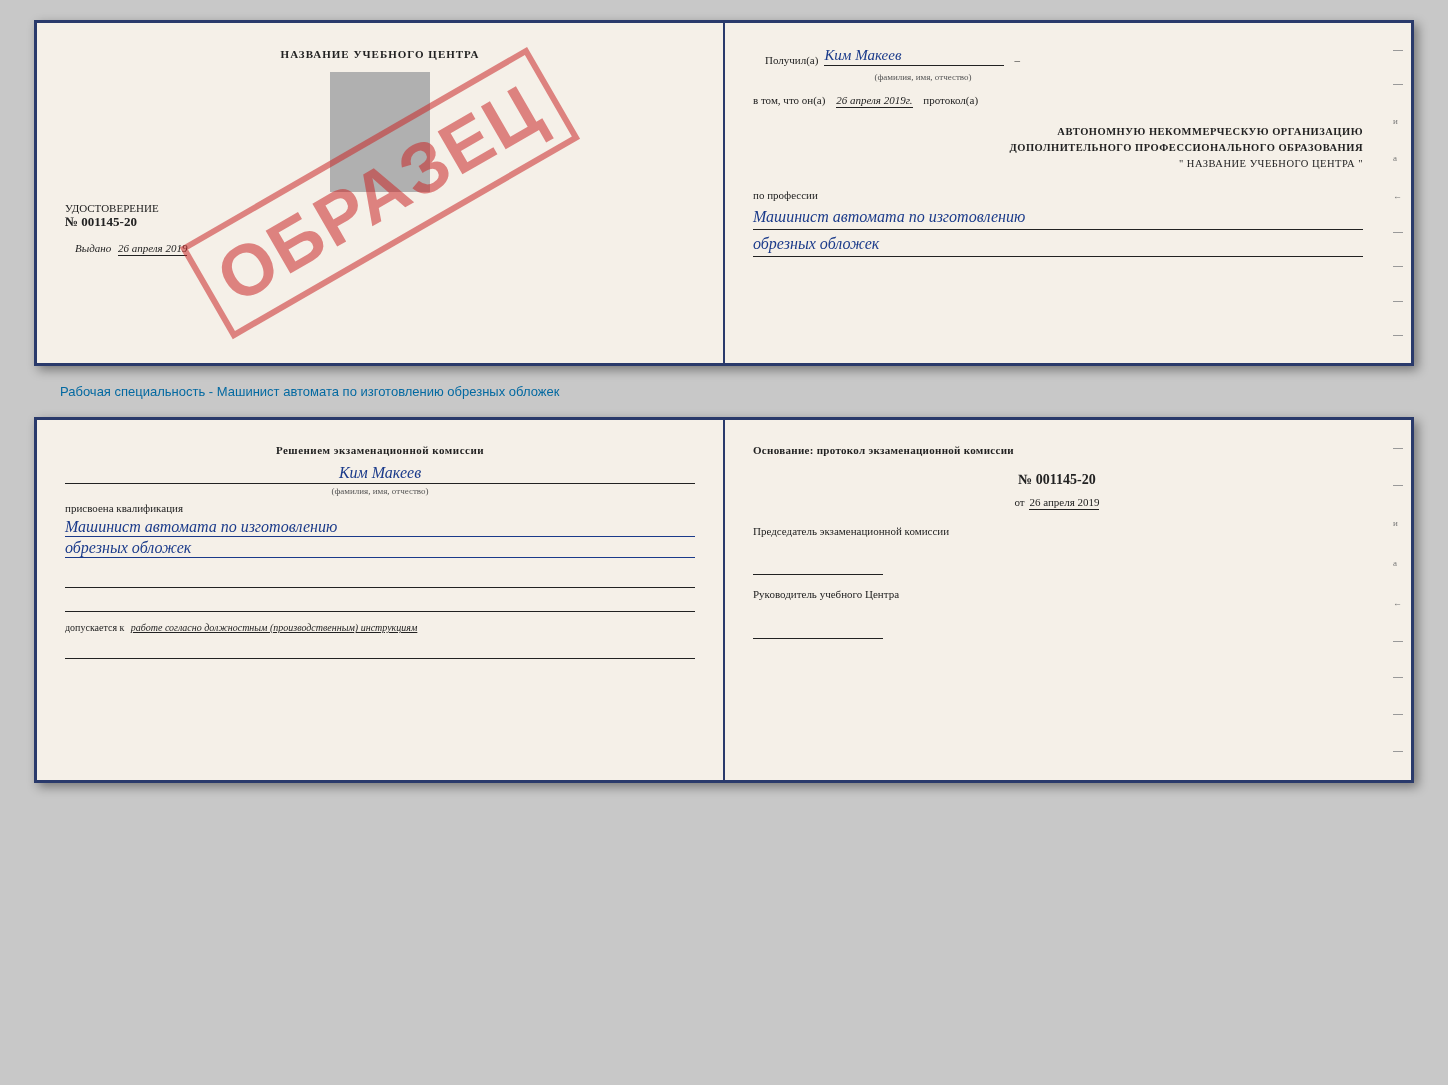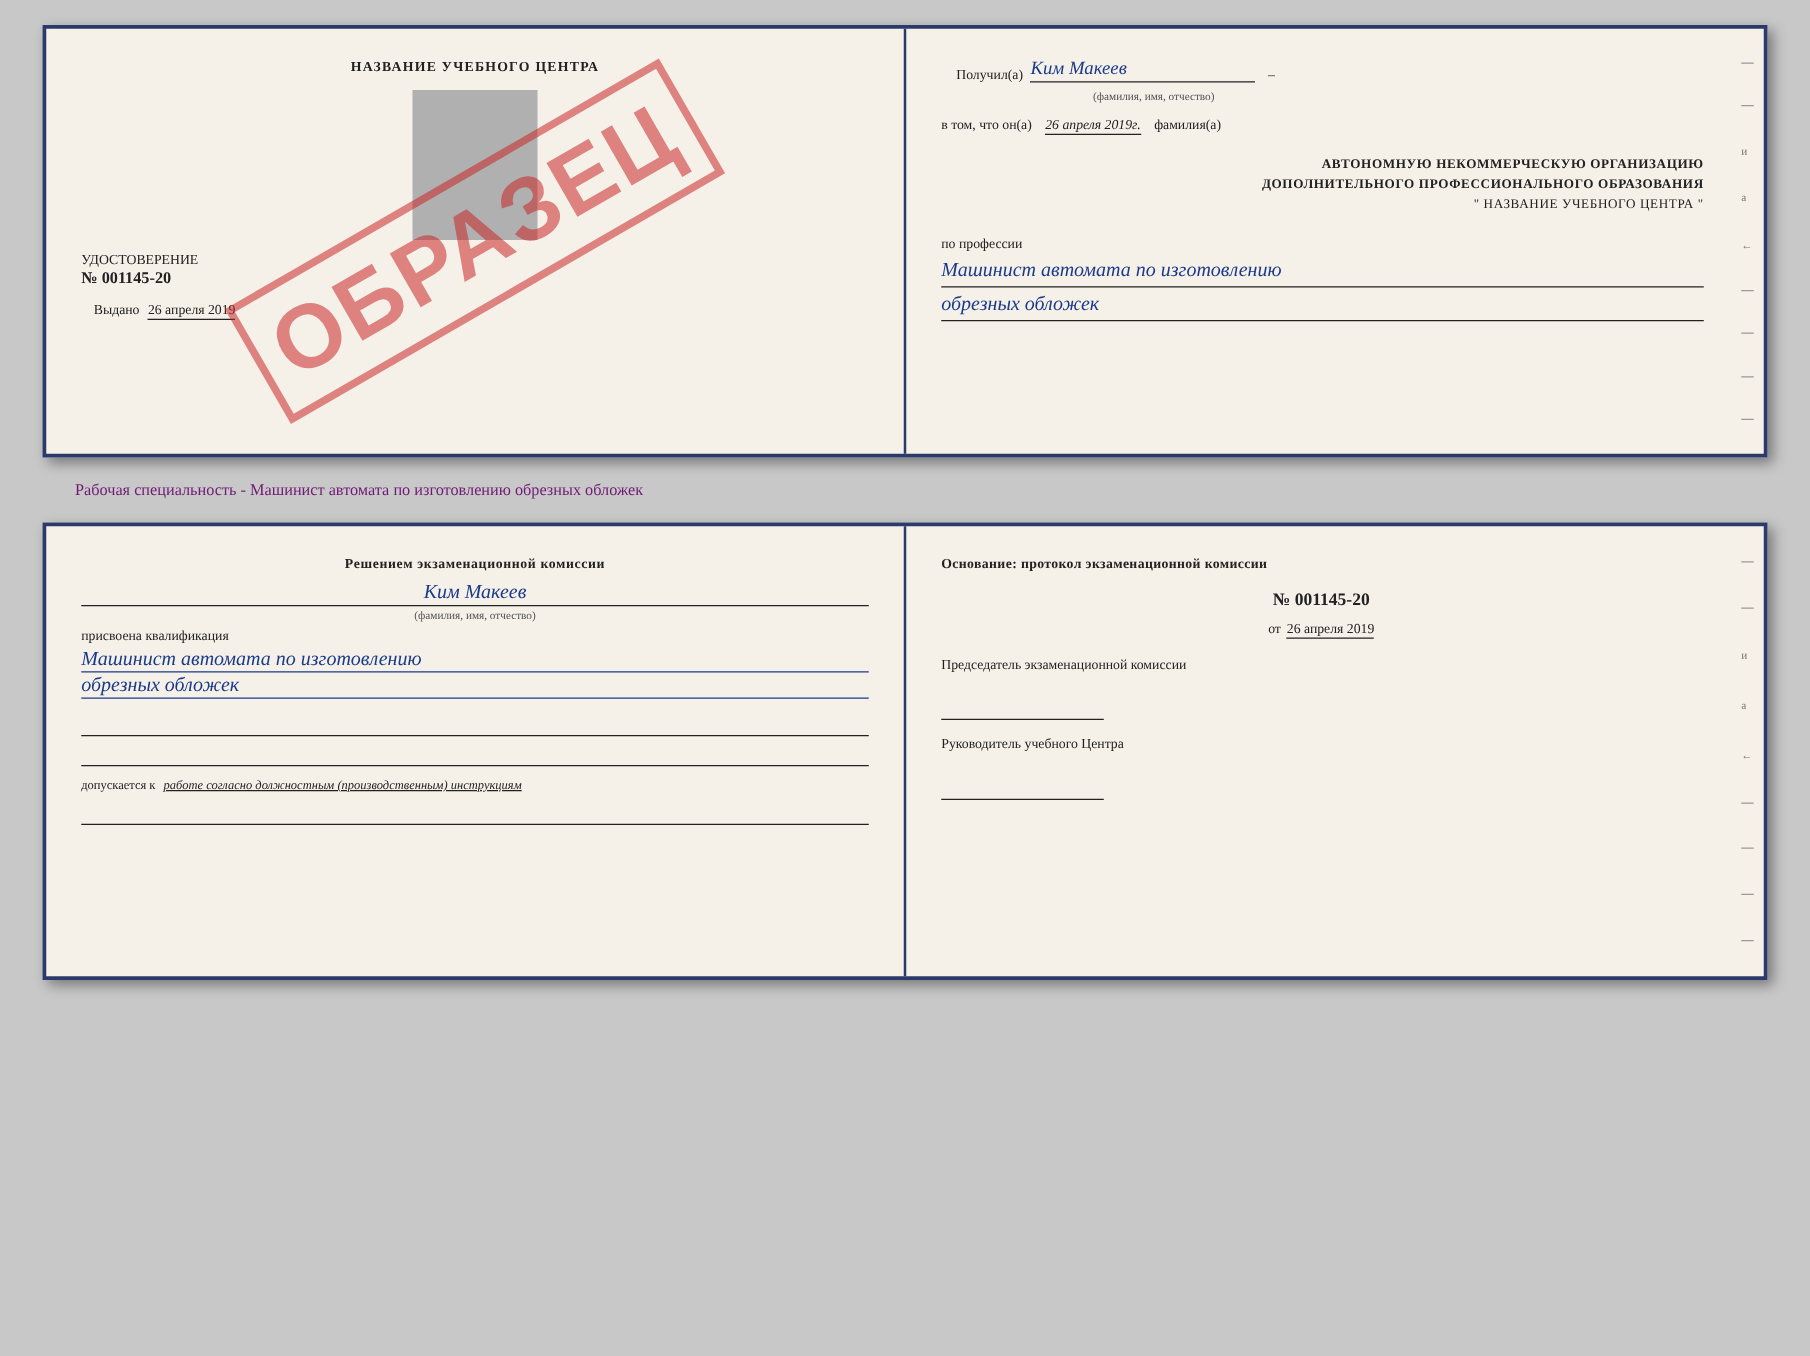--- a/index.html
+++ b/index.html
@@ -82,20 +82,21 @@
       font-size: 13px;
       font-weight: bold;
       color: #222;
     }
 
     .issued-line {
       font-size: 11px;
       color: #222;
       margin-top: 12px;
       padding-left: 10px;
+      font-style: italic;
     }
 
     .mp-line {
       font-size: 11px;
       margin-top: 8px;
       color: #222;
     }
 
     
     .watermark {
@@ -215,22 +216,22 @@
 
     .side-line-item {
       border-bottom: 1px solid #999;
       width: 10px;
       margin: 3px 0;
     }
 
     
     .between-label {
       font-size: 13px;
-      color: #701a75;
-      font-family: Liberation Serif, serif;
+      color: #0369a1;
+      font-family: Liberation Sans, sans-serif;
       align-self: flex-start;
       padding-left: 40px;
     }
 
     
     .bottom-doc .doc-left {
       min-height: 360px;
     }
 
     .bottom-doc .doc-right {
@@ -375,21 +376,21 @@
       <div class="recipient-line">
         <span>Получил(а)</span>
         <span class="recipient-name">Ким Макеев</span>
         <span style="font-size:11px; margin-left:4px;">–</span>
       </div>
       <div class="fio-hint" style="margin-left:80px;">(фамилия, имя, отчество)</div>
 
       <div class="date-line">
         <span>в том, что он(а)</span>
         <span class="date-value" style="margin: 0 8px;">26 апреля 2019г.</span>
-        <span>фамилия(а)</span>
+        <span>протокол(а)</span>
       </div>
 
       <div class="org-block">
         <div class="org-text">АВТОНОМНУЮ НЕКОММЕРЧЕСКУЮ ОРГАНИЗАЦИЮ</div>
         <div class="org-text">ДОПОЛНИТЕЛЬНОГО ПРОФЕССИОНАЛЬНОГО ОБРАЗОВАНИЯ</div>
         <div class="org-text" style="font-weight:normal;">" НАЗВАНИЕ УЧЕБНОГО ЦЕНТРА "</div>
       </div>
 
       <div class="profession-label">по профессии</div>
       <span class="profession-value">Машинист автомата по изготовлению</span>

